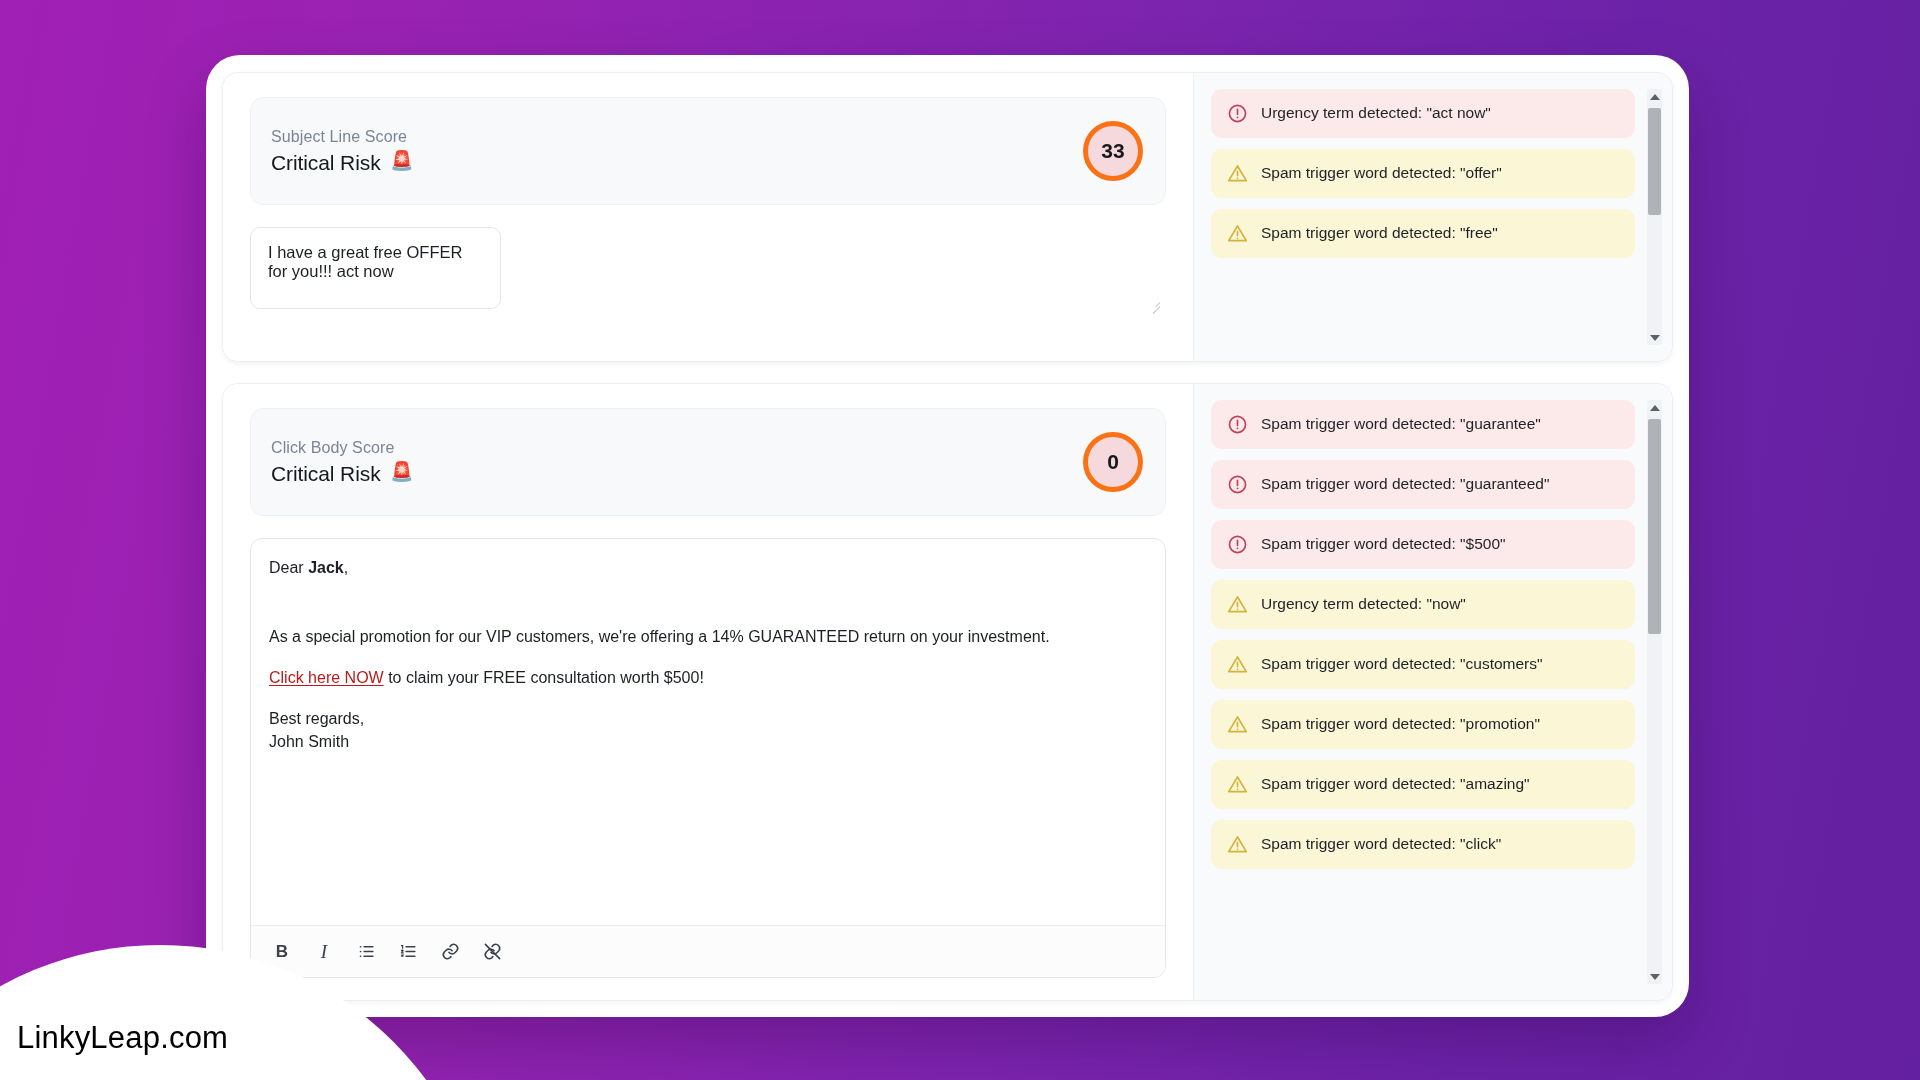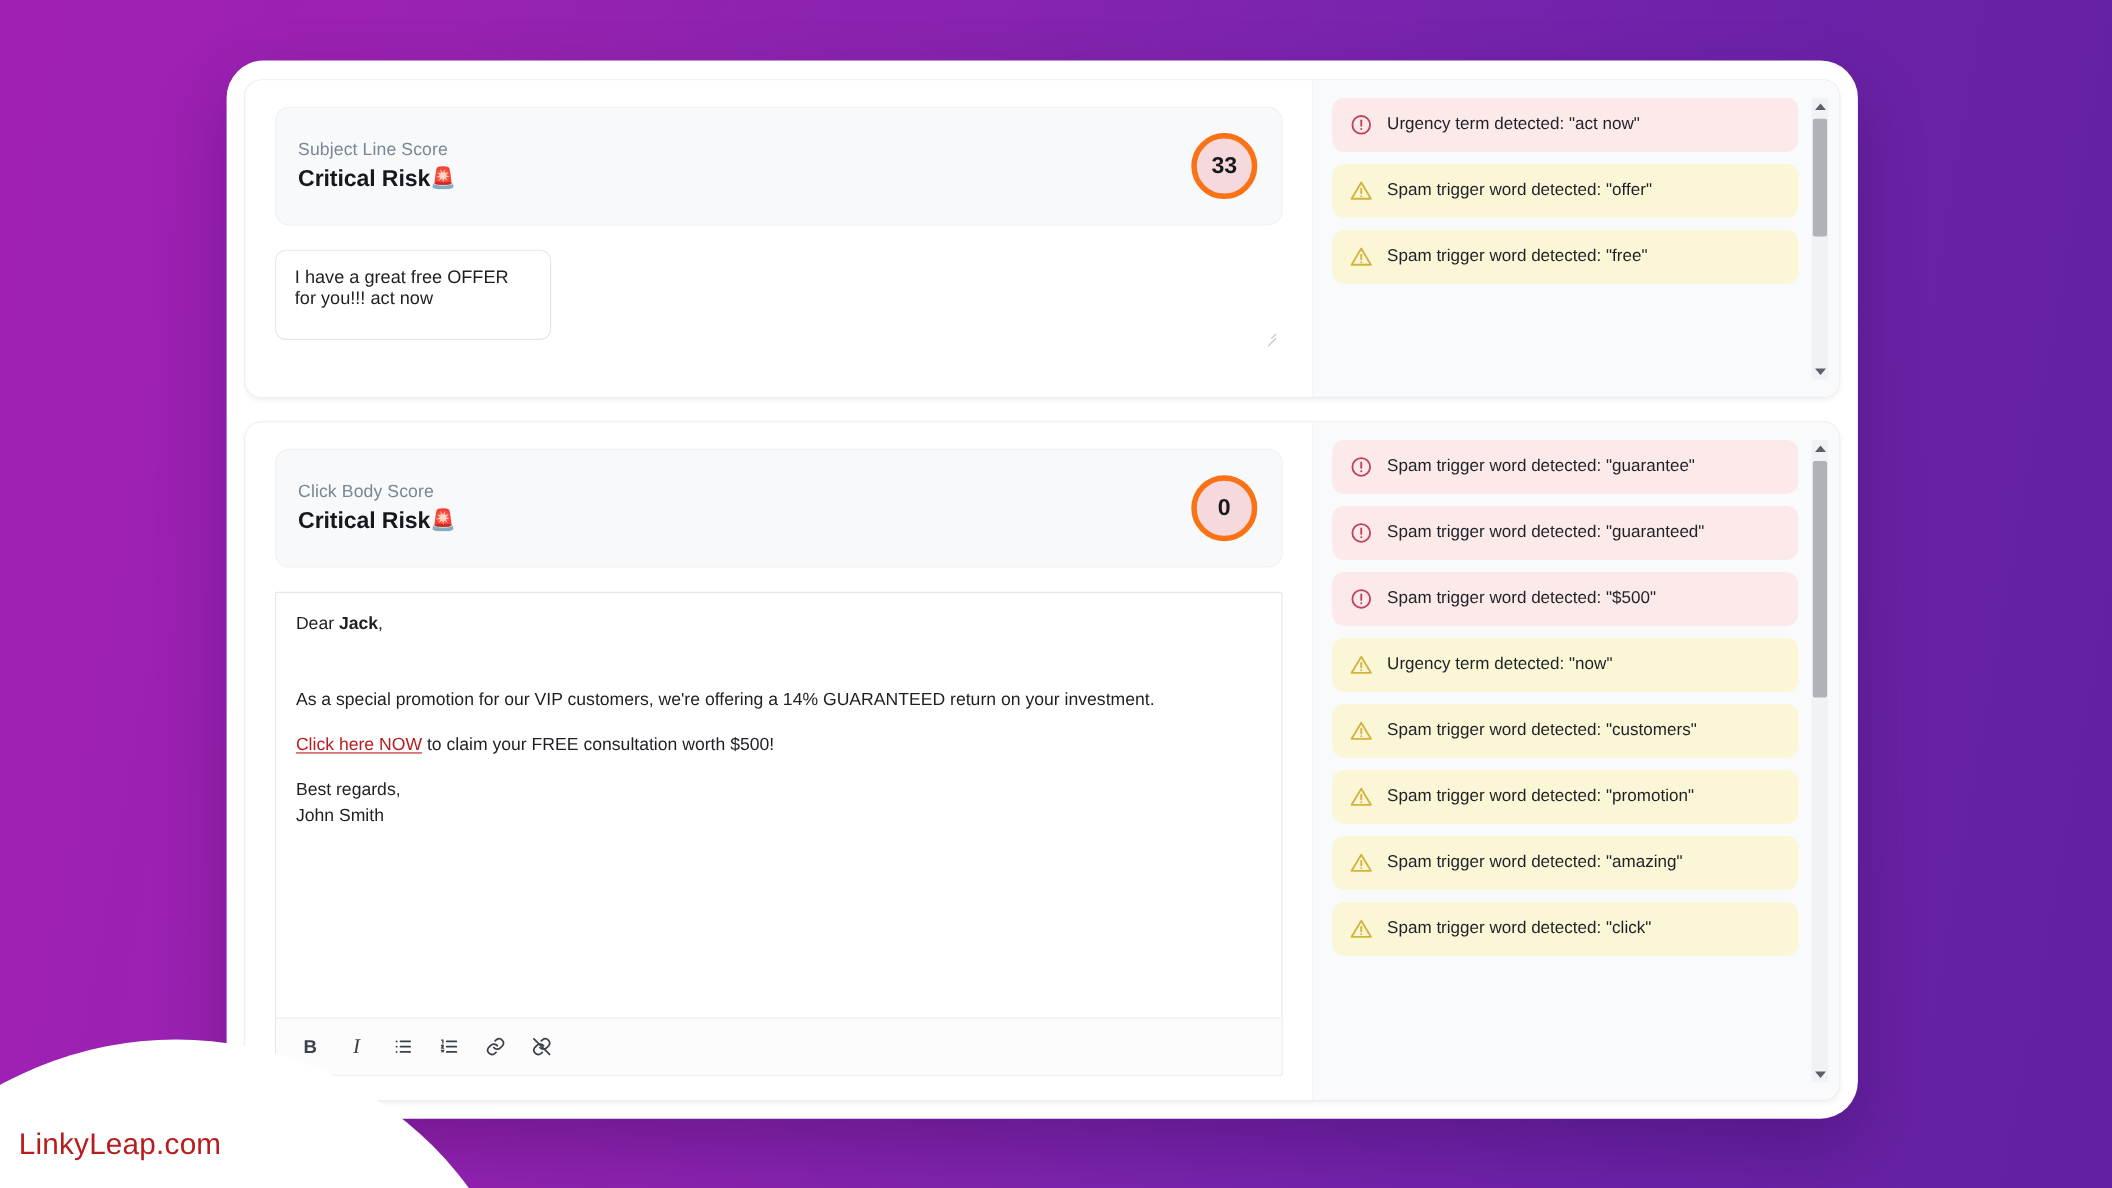--- a/index.html
+++ b/index.html
@@ -22,22 +22,22 @@
     width: 660px;
     height: 330px;
     background: #FFFFFF;
     border-radius: 50% 50% 50% 50% / 100% 100% 0% 0%;
     z-index: 2;
   }
   .watermark {
     position: absolute;
     left: 17px;
     bottom: 24px;
-    font-size: 27px;
-    color: #b91c1c;
+    font-size: 31px;
+    color: #000000;
     letter-spacing: 0.2px;
     z-index: 3;
     white-space: nowrap;
   }
 
   
   .app-shell {
     position: absolute;
     left: 206px;
     top: 55px;
@@ -88,26 +88,26 @@
     flex: 0 0 auto;
   }
   .score-label {
     font-size: 16px;
     color: #7A8694;
     letter-spacing: 0.1px;
     margin-bottom: 5px;
   }
   .score-verdict {
     font-size: 21px;
-    font-weight: bold;
+    font-weight: normal;
     color: #15181C;
     letter-spacing: -0.1px;
     display: flex;
-    align-items: center;
-    gap: 0;
+    align-items: flex-start;
+    gap: 10px;
   }
   .verdict-emoji { font-size: 19px; line-height: 1; }
 
   .score-badge {
     width: 60px;
     height: 60px;
     border-radius: 50%;
     background: #F6D9DC;
     border: 5px solid #f97316;
     display: flex;
@@ -153,21 +153,21 @@
     transform: rotate(-45deg);
   }
   .resize-grip i:nth-child(1) { bottom: 2px; width: 10px; }
   .resize-grip i:nth-child(2) { bottom: 6px; width: 6px; }
 
   
   .body-editor {
     margin-top: 22px;
     flex: 1 1 auto;
     border: 1px solid #E3E7EB;
-    border-radius: 2px;
+    border-radius: 12px;
     background: #FFFFFF;
     display: flex;
     flex-direction: column;
     overflow: hidden;
     min-height: 0;
   }
   .body-content {
     flex: 1 1 auto;
     padding: 17px 18px;
     font-size: 16px;

